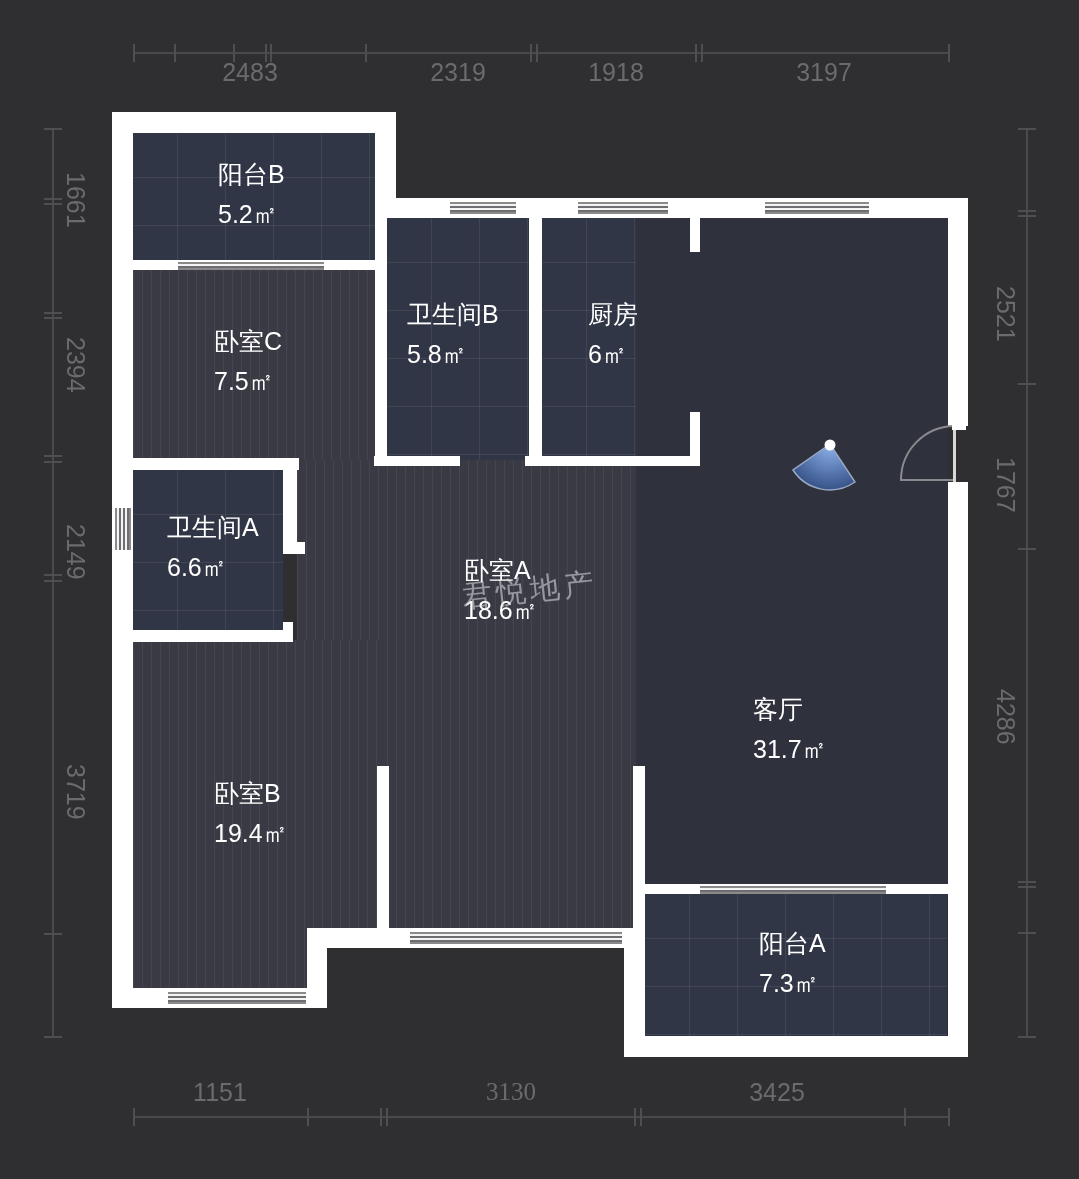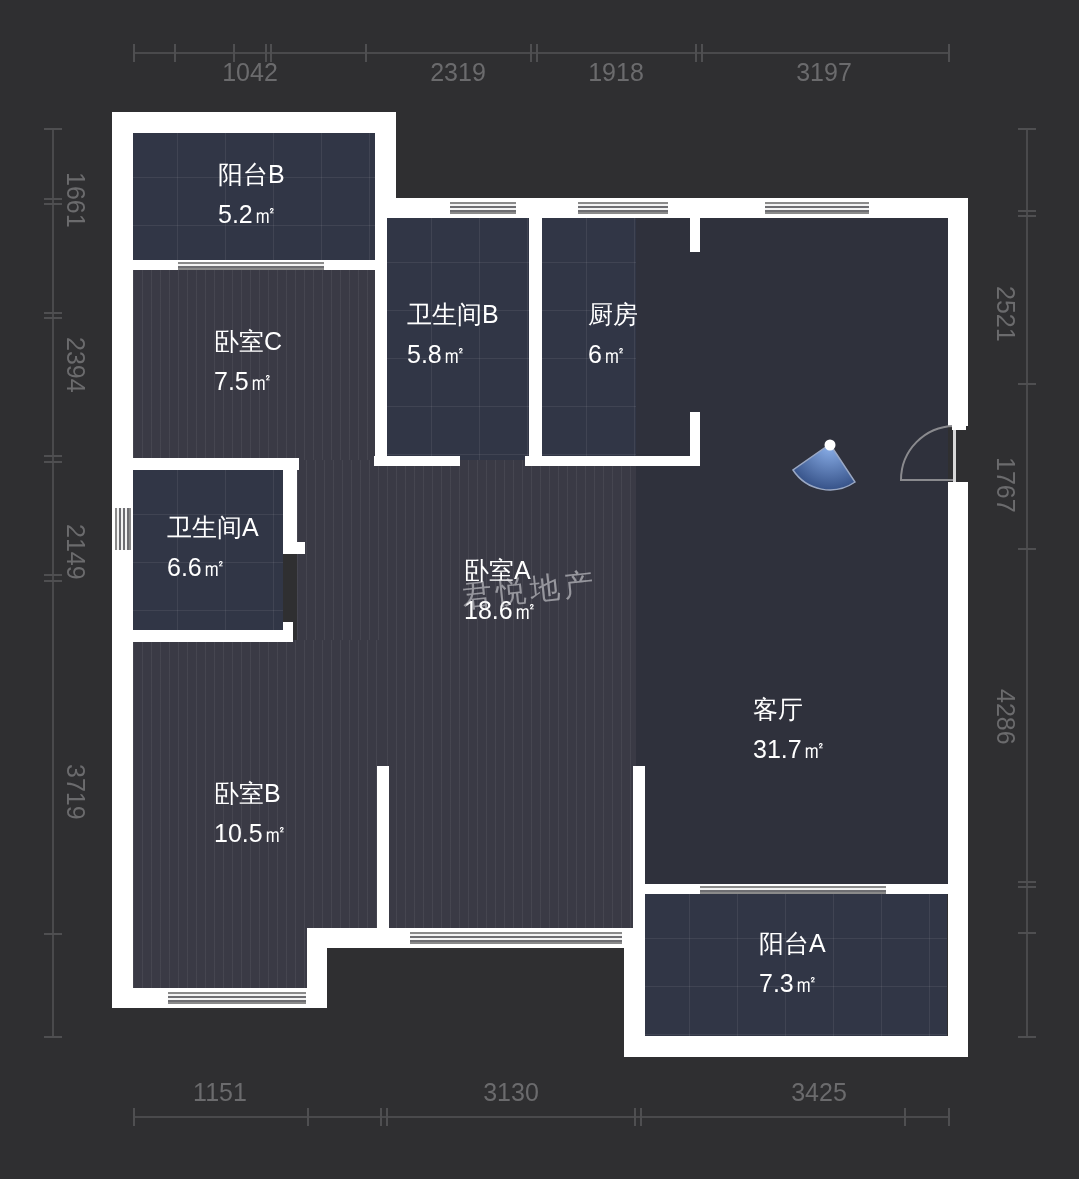--- a/index.html
+++ b/index.html
@@ -36,39 +36,39 @@
   <div class="tick" style="left:174px;top:44px;width:2px;height:18px;"></div>
   <div class="tick" style="left:233px;top:44px;width:2px;height:18px;"></div>
   <div class="tick" style="left:265px;top:44px;width:2px;height:18px;"></div>
   <div class="tick" style="left:365px;top:44px;width:2px;height:18px;"></div>
   <div class="tick" style="left:270px;top:44px;width:2px;height:18px;"></div>
   <div class="tick" style="left:530px;top:44px;width:2px;height:18px;"></div>
   <div class="tick" style="left:536px;top:44px;width:2px;height:18px;"></div>
   <div class="tick" style="left:695px;top:44px;width:2px;height:18px;"></div>
   <div class="tick" style="left:701px;top:44px;width:2px;height:18px;"></div>
   <div class="tick" style="left:948px;top:44px;width:2px;height:18px;"></div>
-  <div class="dim" style="left:200px;top:58px;width:100px;">1042</div>
+  <div class="dim" style="left:200px;top:58px;width:100px;">2483</div>
   <div class="dim" style="left:408px;top:58px;width:100px;">2319</div>
   <div class="dim" style="left:566px;top:58px;width:100px;">1918</div>
   <div class="dim" style="left:774px;top:58px;width:100px;">3197</div>
 </div>
 
 <div>
   <div class="ruler-line" style="left:133px;top:1116px;width:817px;height:2px;"></div>
   <div class="tick" style="left:133px;top:1108px;width:2px;height:18px;"></div>
   <div class="tick" style="left:307px;top:1108px;width:2px;height:18px;"></div>
   <div class="tick" style="left:380px;top:1108px;width:2px;height:18px;"></div>
   <div class="tick" style="left:386px;top:1108px;width:2px;height:18px;"></div>
   <div class="tick" style="left:634px;top:1108px;width:2px;height:18px;"></div>
   <div class="tick" style="left:640px;top:1108px;width:2px;height:18px;"></div>
   <div class="tick" style="left:904px;top:1108px;width:2px;height:18px;"></div>
   <div class="tick" style="left:948px;top:1108px;width:2px;height:18px;"></div>
   <div class="dim" style="left:170px;top:1078px;width:100px;">1151</div>
-  <div class="dim" style="left:461px;top:1078px;width:100px;">3130</div>
-  <div class="dim" style="left:769px;top:1078px;width:100px;">3425</div>
+  <div class="dim" style="left:461px;top:1078px;width:100px;font-family:Liberation Serif, serif;">3130</div>
+  <div class="dim" style="left:727px;top:1078px;width:100px;">3425</div>
 </div>
 
 <div>
   <div class="ruler-line" style="left:52px;top:128px;width:2px;height:910px;"></div>
   <div class="tick" style="left:44px;top:128px;width:18px;height:2px;"></div>
   <div class="tick" style="left:44px;top:198px;width:18px;height:2px;"></div>
   <div class="tick" style="left:44px;top:203px;width:18px;height:2px;"></div>
   <div class="tick" style="left:44px;top:312px;width:18px;height:2px;"></div>
   <div class="tick" style="left:44px;top:317px;width:18px;height:2px;"></div>
   <div class="tick" style="left:44px;top:455px;width:18px;height:2px;"></div>
@@ -192,21 +192,21 @@
   <div class="label" style="left:464px;top:550px;">
     <span class="name">卧室A</span>
     <span class="area">18.6㎡</span>
   </div>
   <div class="label" style="left:753px;top:689px;">
     <span class="name">客厅</span>
     <span class="area">31.7㎡</span>
   </div>
   <div class="label" style="left:214px;top:773px;">
     <span class="name">卧室B</span>
-    <span class="area">10.5㎡</span>
+    <span class="area">19.4㎡</span>
   </div>
   <div class="label" style="left:759px;top:923px;">
     <span class="name">阳台A</span>
     <span class="area">7.3㎡</span>
   </div>
 
   <div class="watermark" style="left:462px;top:570px;">君悦地产</div>
 </div>
 
 </body></html>

